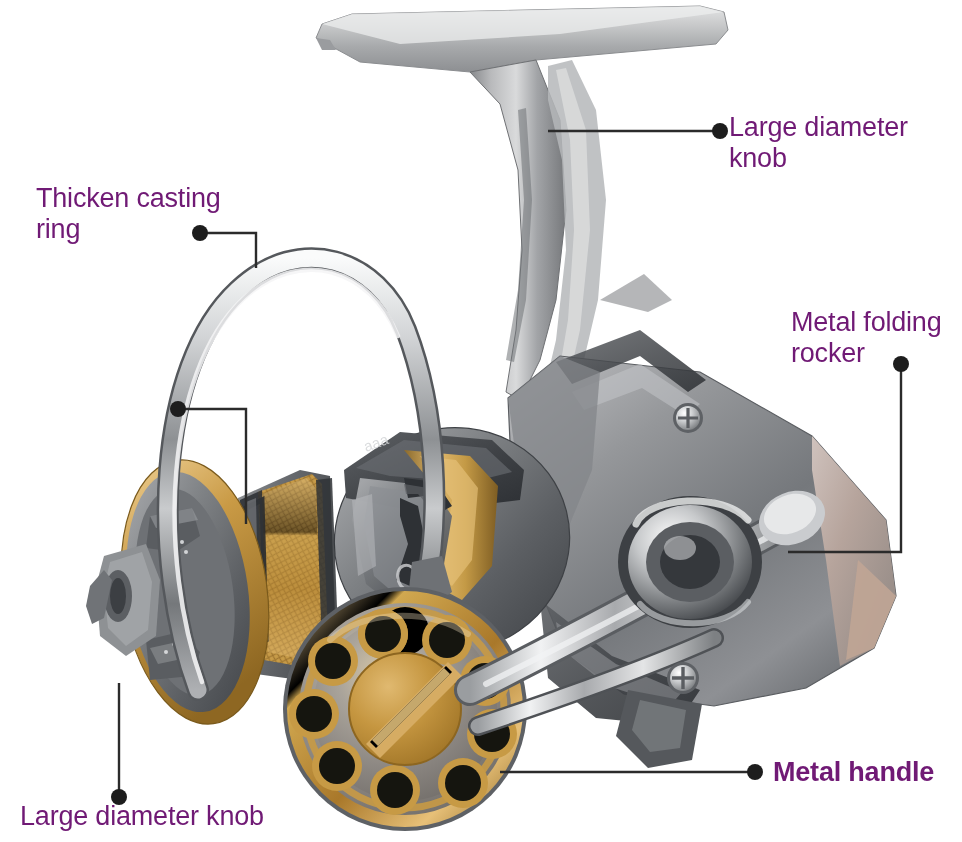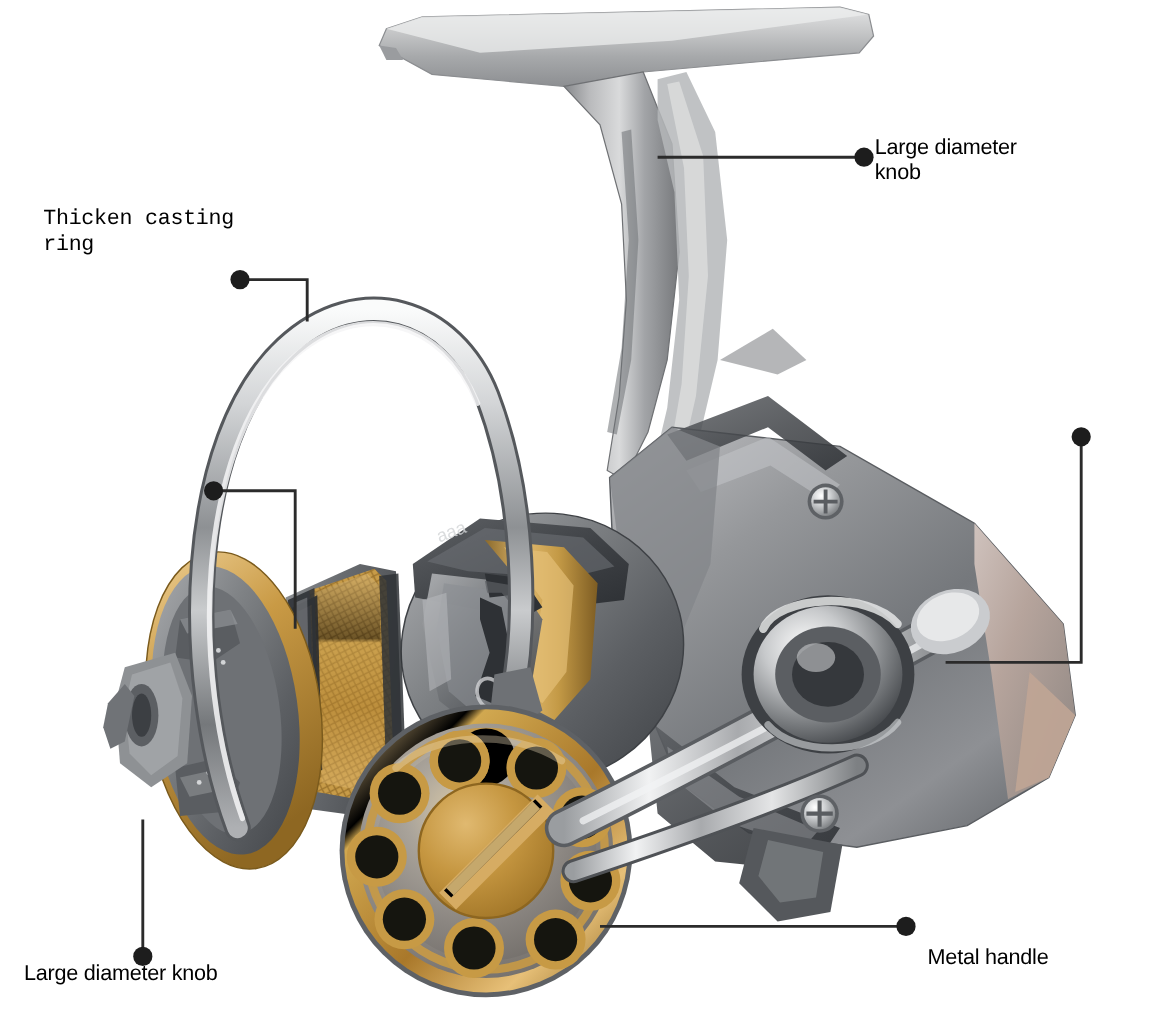--- a/index.html
+++ b/index.html
@@ -15,32 +15,32 @@
     background:#ffffff;
     overflow:hidden;
   }
   #art{
     position:absolute;
     left:0; top:0;
     width:962px; height:842px;
   }
   .callout{
     position:absolute;
-    color:#000000;
-    font-size:18px;
+    color:#701a75;
+    font-size:27px;
     line-height:1.16;
     letter-spacing:-0.2px;
     white-space:pre-line;
     font-family:"Liberation Sans", sans-serif;
   }
   .lbl-knob-top     { left:729px; top:112px; }
-  .lbl-casting      { left:36px;  top:173px;font-family:Liberation Mono, monospace; }
+  .lbl-casting      { left:36px;  top:183px; }
   .lbl-spool        { left:2px;   top:375px; }
   .lbl-rocker       { left:791px; top:307px; }
-  .lbl-handle       { left:773px; top:787px; }
+  .lbl-handle       { left:773px; top:757px;font-weight:bold; }
   .lbl-knob-bottom  { left:20px;  top:801px; }
 </style>
 </head>
 <body>
 
 <div id="stage">
 
   <svg id="art" viewBox="0 0 962 842" xmlns="http://www.w3.org/2000/svg">
     <defs>
 
@@ -368,18 +368,20 @@
     </g>
   </svg>
 
   <div class="callout lbl-knob-top">Large diameter
 knob</div>
 
   <div class="callout lbl-casting">Thicken casting
 ring</div>
 
 
+  <div class="callout lbl-rocker">Metal folding
+rocker</div>
 
   <div class="callout lbl-handle">Metal handle</div>
 
   <div class="callout lbl-knob-bottom">Large diameter knob</div>
 
 </div>
 
 </body></html>

